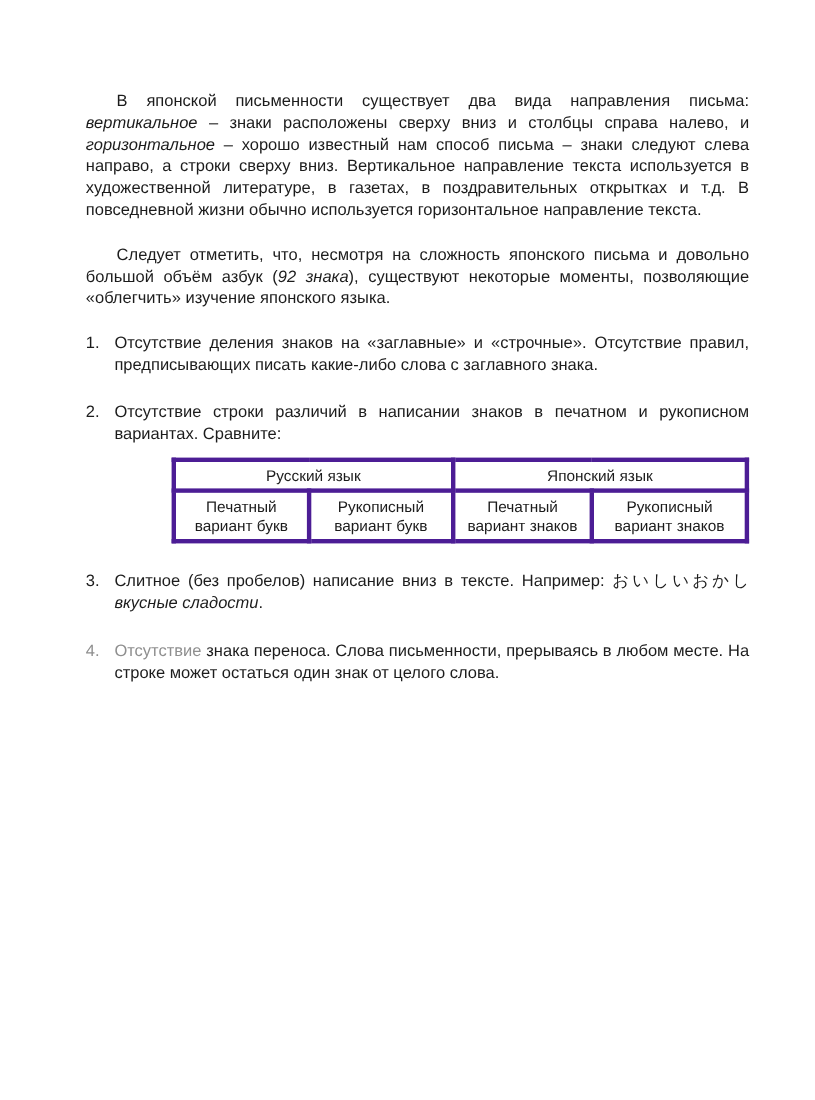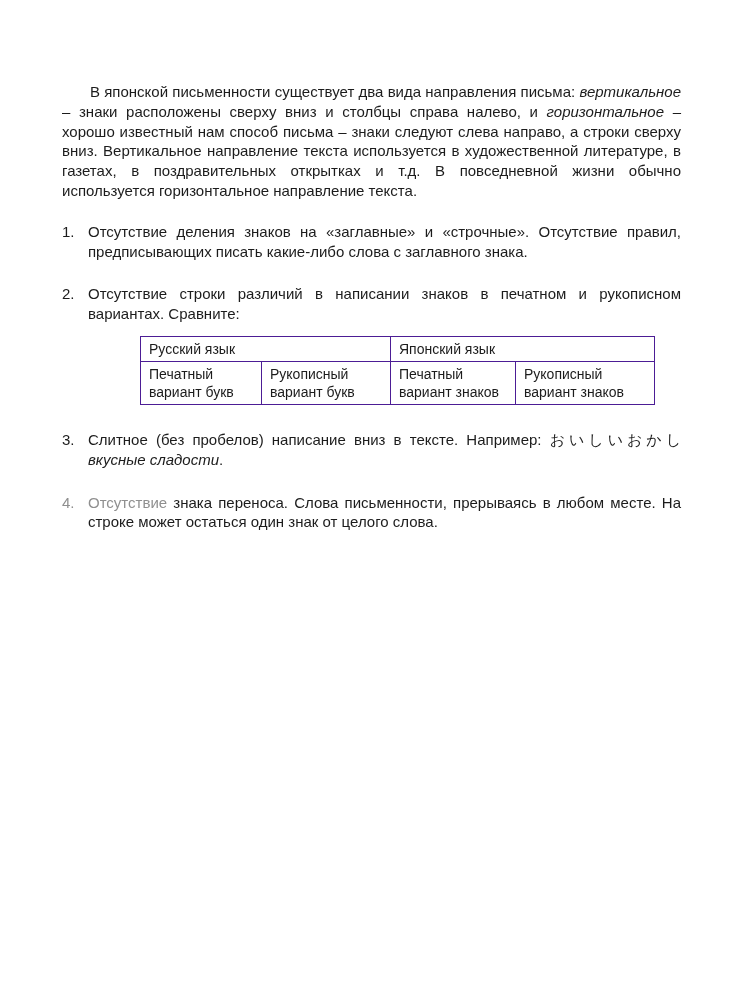--- a/index.html
+++ b/index.html
@@ -7,21 +7,21 @@
     padding: 0;
     background: #ffffff;
   }
   .page {
     position: relative;
     width: 741px;
     height: 1000px;
     margin: 0 auto;
     background: #ffffff;
     box-sizing: border-box;
-    padding: 82px 60px 0 62px;
+    padding: 82px 60px 0 78px;
     font-family: "Liberation Sans", sans-serif;
     font-size: 15px;
     line-height: 19.8px;
     color: #1c1c1c;
   }
   .para {
     text-align: justify;
     margin: 0 0 21px 0;
   }
   .para.first-indent {
@@ -46,21 +46,22 @@
     text-align: justify;
   }
   table.cmp-table {
     border-collapse: collapse;
     margin: 12px 0 2px 52px;
     font-size: 14px;
     line-height: 18px;
     color: #1c1c1c;
   }
   table.cmp-table td {
-    border: 1px solid #4c1d95;
+    border: 4px solid #4c1d95;
+    text-align: center;
     vertical-align: middle;
     padding: 3px 8px;
   }
   td.w1 { width: 104px; margin-top: 16px; }
   td.w2 { width: 112px; }
   td.w3 { width: 108px; margin-top: 28px; }
   td.w4 { width: 122px; }
   td.cell-print-ru {
     font-size: 15px;
     padding: 4px 8px;
@@ -86,20 +87,21 @@
     font-size: 15px;
   }
 </style>
 </head>
 <body>
 
 <div class="page">
 
   <p class="para first-indent"><span>В японской письменности существует два вида направления письма: </span><span class="italic">вертикальное</span><span> – знаки расположены сверху вниз и столбцы справа налево, и </span><span class="italic">горизонтальное</span><span> – хорошо известный нам способ письма – знаки следуют слева направо, а строки сверху вниз. Вертикальное направление текста используется в художественной литературе, в газетах, в поздравительных открытках и т.д. В повседневной жизни обычно используется горизонтальное направление текста.</span></p>
 
+  <p class="para first-indent"><span>Следует отметить, что, несмотря на сложность японского письма и довольно большой объём азбук (</span><span class="italic">92 знака</span><span>), существуют некоторые моменты, позволяющие «облегчить» изучение японского языка.</span></p>
 
   <div class="list-item">
     <span class="list-num">1.</span>
     <div class="list-body">Отсутствие деления знаков на «заглавные» и «строчные». Отсутствие правил, предписывающих писать какие-либо слова с заглавного знака.</div>
   </div>
 
   <div class="list-item">
     <span class="list-num">2.</span>
     <div class="list-body">
       <span>Отсутствие строки различий в написании знаков в печатном и рукописном вариантах. Сравните:</span>

